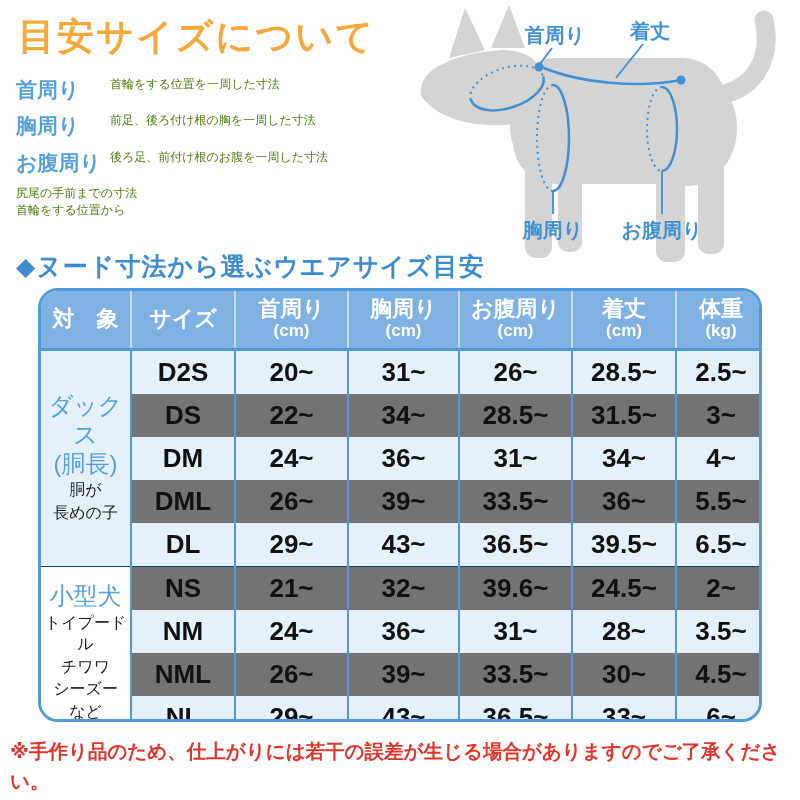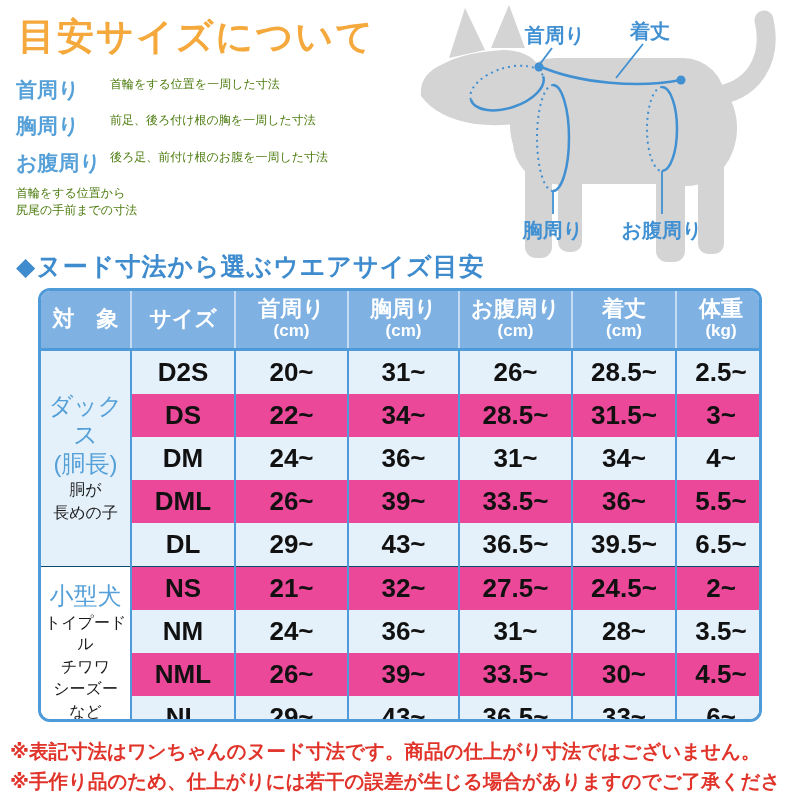--- a/index.html
+++ b/index.html
@@ -15,35 +15,35 @@
   .def-row{display:flex;align-items:flex-start;margin-bottom:8px;}
   .def-term{flex:0 0 94px;color:#55a0d8;font-weight:bold;font-size:21px;line-height:1.35;}
   .def-desc{color:#4d7c0f;font-size:12px;line-height:1.4;}
   .dog-diagram{position:absolute;left:415px;top:0;}
   .section-title{
     position:absolute;left:16px;top:250px;
     font-size:25px;font-weight:bold;color:#3e8bcd;letter-spacing:1px;
   }
   .table-wrap{
     position:absolute;left:38px;top:288px;width:724px;height:434px;
-    border:3px solid #4f9ad8;border-radius:12px;overflow:hidden;background:#fff;
+    border:3px solid #4f9ad8;border-radius:20px;overflow:hidden;background:#fff;
     box-sizing:border-box;
   }
   table.size-table{border-collapse:collapse;width:100%;height:100%;table-layout:fixed;}
   .size-table th{
     background:#7fb2e2;color:#fff;font-weight:bold;vertical-align:middle;
     border-left:2px solid rgba(255,255,255,.55);
     border-bottom:3px solid #4f9ad8;padding:3px 0 5px;
   }
   .size-table th:first-child{border-left:none;}
   .size-table th .h-label{font-size:22px;line-height:1.15;text-align:center;}
   .size-table th .h-unit{font-size:17px;line-height:1.15;text-align:center;font-weight:bold;}
   .size-table td{
     border-left:2px solid #4f9ad8;text-align:center;vertical-align:middle;
-    font-size:26px;font-weight:bold;color:#111;background:#ec4899;height:41px;
+    font-size:26px;font-weight:bold;color:#111;background:#737373;height:41px;
   }
   .size-table tr.stripe td{background:#e4f0fa;}
   .size-table td.group-cell{background:#fff;border-left:none;}
   .size-table tr.group-start td{border-top:1px solid #0c4a6e;}
   .cell-size{font-size:27px;}
   .group-name{color:#55a0d8;font-size:24px;font-weight:normal;line-height:1.2;}
   .group-sub{color:#1a1a1a;font-size:16px;font-weight:normal;line-height:1.3;margin-top:2px;}
   .notes{position:absolute;left:10px;top:736px;width:788px;}
   .note{color:#e0332a;font-size:19.5px;font-weight:bold;line-height:1.55;}
 </style>
@@ -69,22 +69,22 @@
   </div>
   <div class="def-row">
     <div class="def-term">お腹周り</div>
     <div class="def-desc">
       <div>後ろ足、前付け根のお腹を一周した寸法</div>
         <div></div>
     </div>
   </div>
   <div class="def-row">
     <div class="def-desc">
-      <div>首輪をする位置から</div>
-        <div>尻尾の手前までの寸法</div>
+      <div>尻尾の手前までの寸法</div>
+        <div>首輪をする位置から</div>
     </div>
   </div>
 </div>
 
 <svg class="dog-diagram" width="385" height="278" viewBox="0 0 385 278">
 
   <g fill="#d4d4d4">
     <polygon points="34,58 50,8 70,50"></polygon>
     <polygon points="76,48 94,5 110,48"></polygon>
     <path d="M6,96 Q4,74 28,64 Q50,52 88,50 Q118,50 127,72 L128,118 Q95,128 60,124 Q22,118 6,96 Z"></path>
@@ -223,21 +223,21 @@
           <td class="group-cell" rowspan="4">
             <div class="group-name">小型犬</div>
             <div class="group-sub">トイプードル</div>
             <div class="group-sub">チワワ</div>
             <div class="group-sub">シーズー</div>
             <div class="group-sub">など</div>
           </td>
           <td class="cell-size">NS</td>
           <td>21~</td>
           <td>32~</td>
-          <td>27.5~</td>
+          <td>39.6~</td>
           <td>24.5~</td>
           <td>2~</td>
         </tr>
         <tr class="stripe">
           <td class="cell-size">NM</td>
           <td>24~</td>
           <td>36~</td>
           <td>31~</td>
           <td>28~</td>
           <td>3.5~</td>
@@ -256,15 +256,14 @@
           <td>43~</td>
           <td>36.5~</td>
           <td>33~</td>
           <td>6~</td>
         </tr>
       </tbody>
   </table>
 </div>
 
 <div class="notes">
-  <div class="note">※表記寸法はワンちゃんのヌード寸法です。商品の仕上がり寸法ではございません。</div>
   <div class="note">※手作り品のため、仕上がりには若干の誤差が生じる場合がありますのでご了承ください。</div>
 </div>
 
 </body></html>

